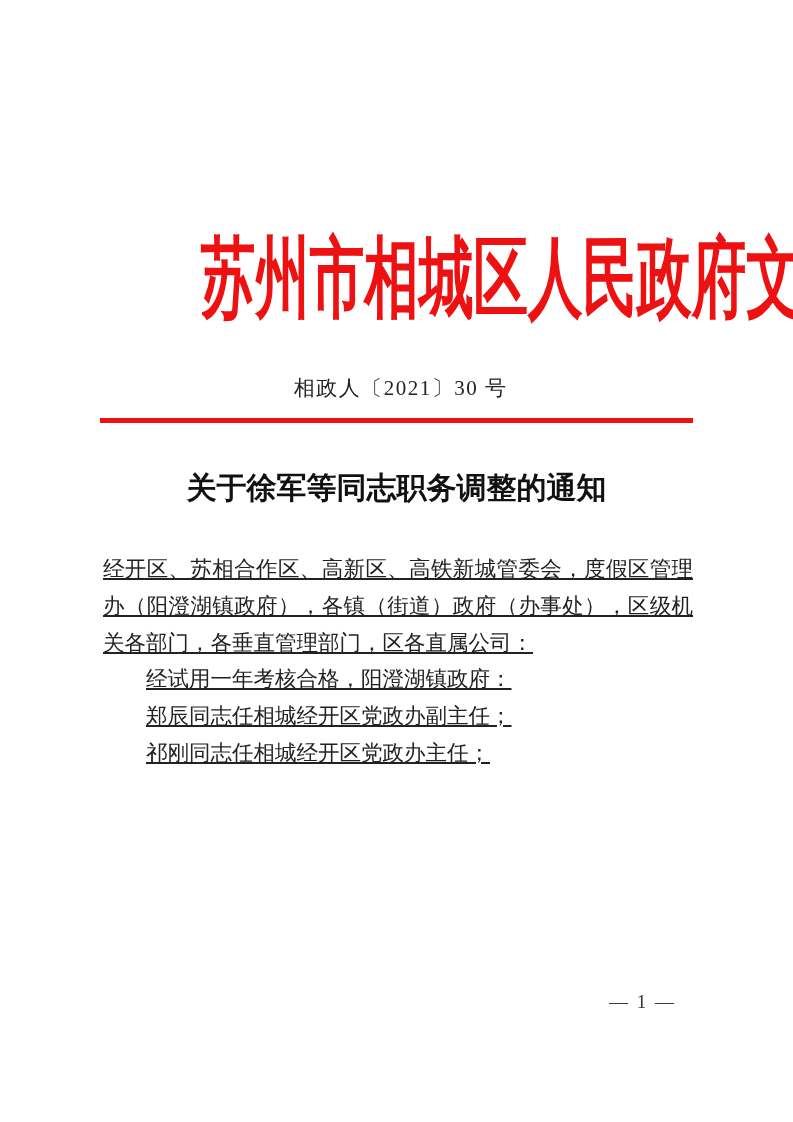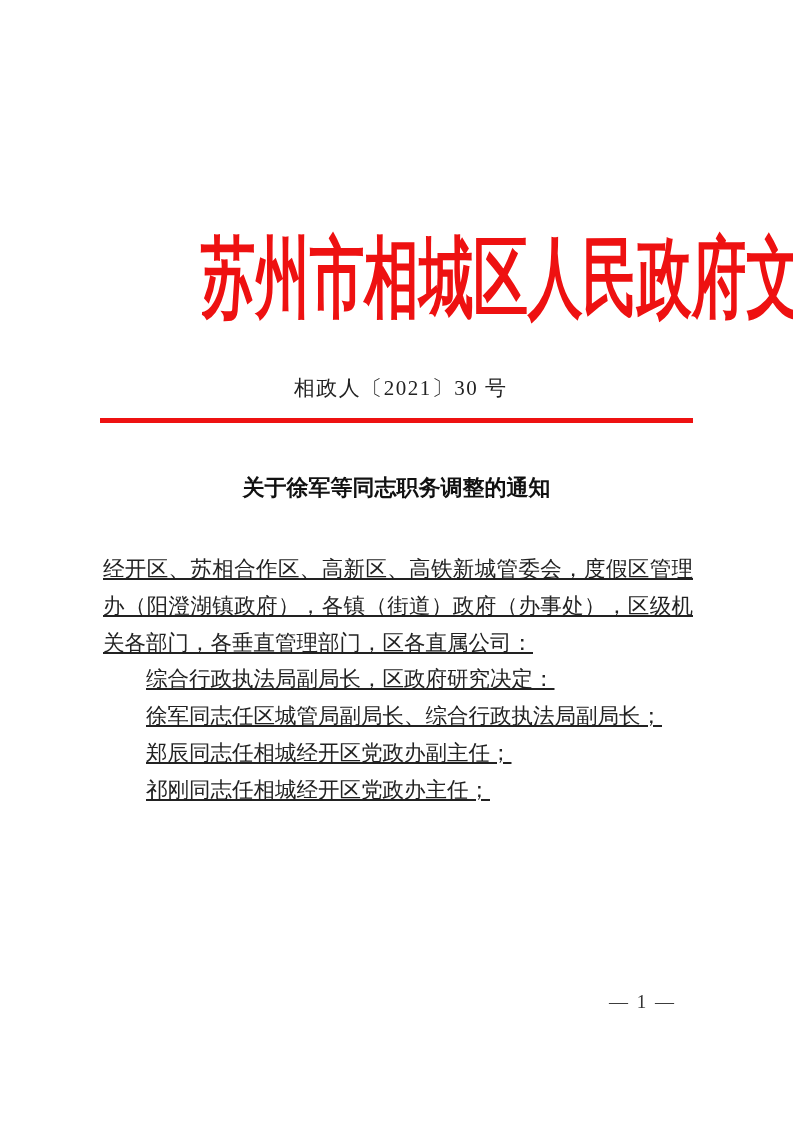--- a/index.html
+++ b/index.html
@@ -52,21 +52,21 @@
     width: 593px;
     height: 5px;
     background: #ee1111;
   }
   .notice-title {
     position: absolute;
     top: 469px;
     left: 0;
     width: 100%;
     text-align: center;
-    font-size: 22px;
+    font-size: 30px;
     line-height: 38px;
     font-weight: bold;
     color: #111111;
   }
   .body-text {
     position: absolute;
     top: 551px;
     left: 103px;
     width: 590px;
     font-size: 21.5px;
@@ -103,21 +103,20 @@
   </div>
 
   <div class="doc-number">相政人〔2021〕30 号</div>
 
   <div class="red-line" style="background: rgb(238, 17, 17);"></div>
 
   <div class="notice-title">关于徐军等同志职务调整的通知</div>
 
   <div class="body-text" id="body-text">
       <p class="para">经开区、苏相合作区、高新区、高铁新城管委会，度假区管理办（阳澄湖镇政府），各镇（街道）政府（办事处），区级机关各部门，各垂直管理部门，区各直属公司：</p>
-      <p class="para indent">综合行政执法局副局长，区政府研究决定：</p>
-      <p class="para indent">徐军同志任区城管局副局长、综合行政执法局副局长；</p>
+      <p class="para indent">经试用一年考核合格，阳澄湖镇政府：</p>
       <p class="para indent">郑辰同志任相城经开区党政办副主任；</p>
       <p class="para indent">祁刚同志任相城经开区党政办主任；</p>
     </div>
 
   <div class="page-number">— 1 —</div>
 
 </div>
 
 </body></html>

